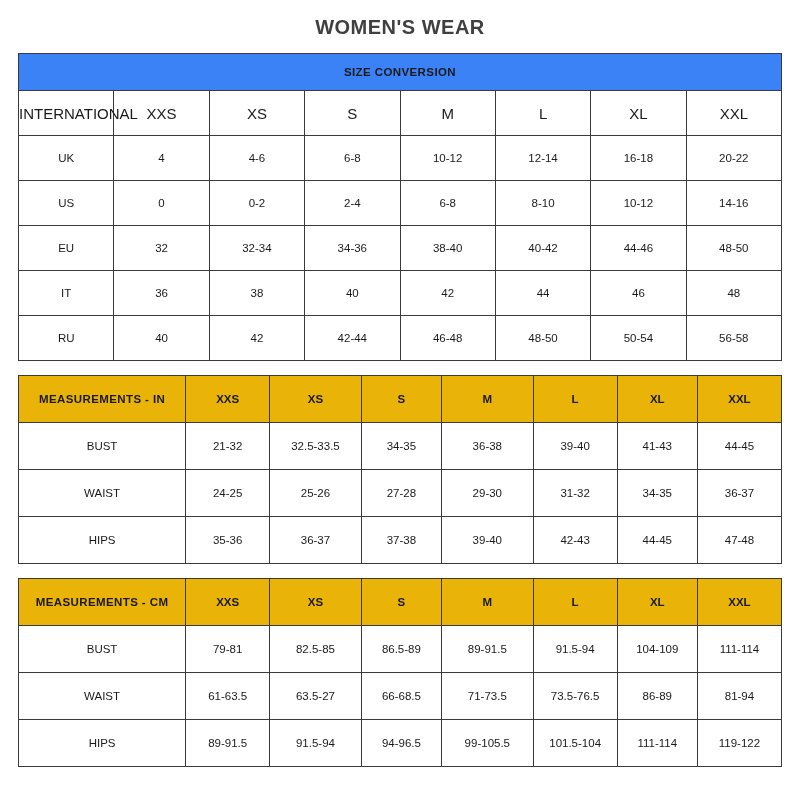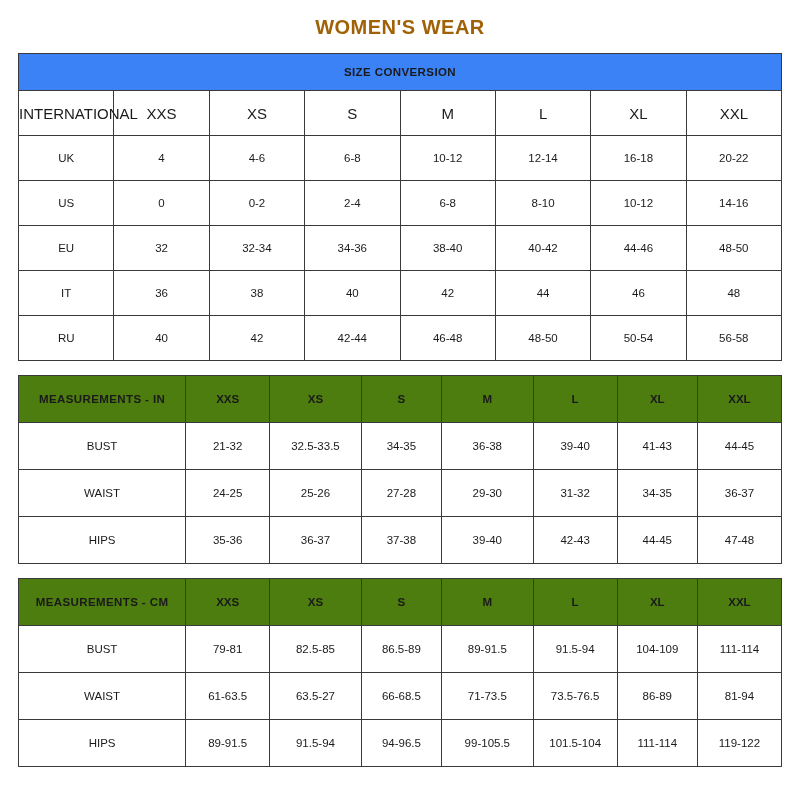--- a/index.html
+++ b/index.html
@@ -21,21 +21,21 @@
     padding: 10px 18px 10px 18px;
     display: flex;
     flex-direction: column;
   }
   .page-title {
     text-align: center;
     font-size: 20px;
     font-weight: bold;
     letter-spacing: 0.5px;
     margin: 6px 0 14px 0;
-    color: #a16207;
+    color: #404040;
   }
   table {
     border-collapse: collapse;
     width: 100%;
     table-layout: fixed;
   }
   table.size-table {
     border: 1px solid #3a3a3a;
   }
   .size-table td, .size-table th {
@@ -61,21 +61,21 @@
   .rowlabel {
     font-size: 11.5px;
   }
   .spacer {
     height: 14px;
   }
   .meas-table td {
     height: 46px;
   }
   .meas-head td {
-    background: #4d7c0f;
+    background: #eab308;
     font-weight: bold;
     margin-top: 44px;
   }
   .meas-head td.left {
     text-align: center;
     letter-spacing: 0.4px;
   }
 </style>
 </head>
 <body>

